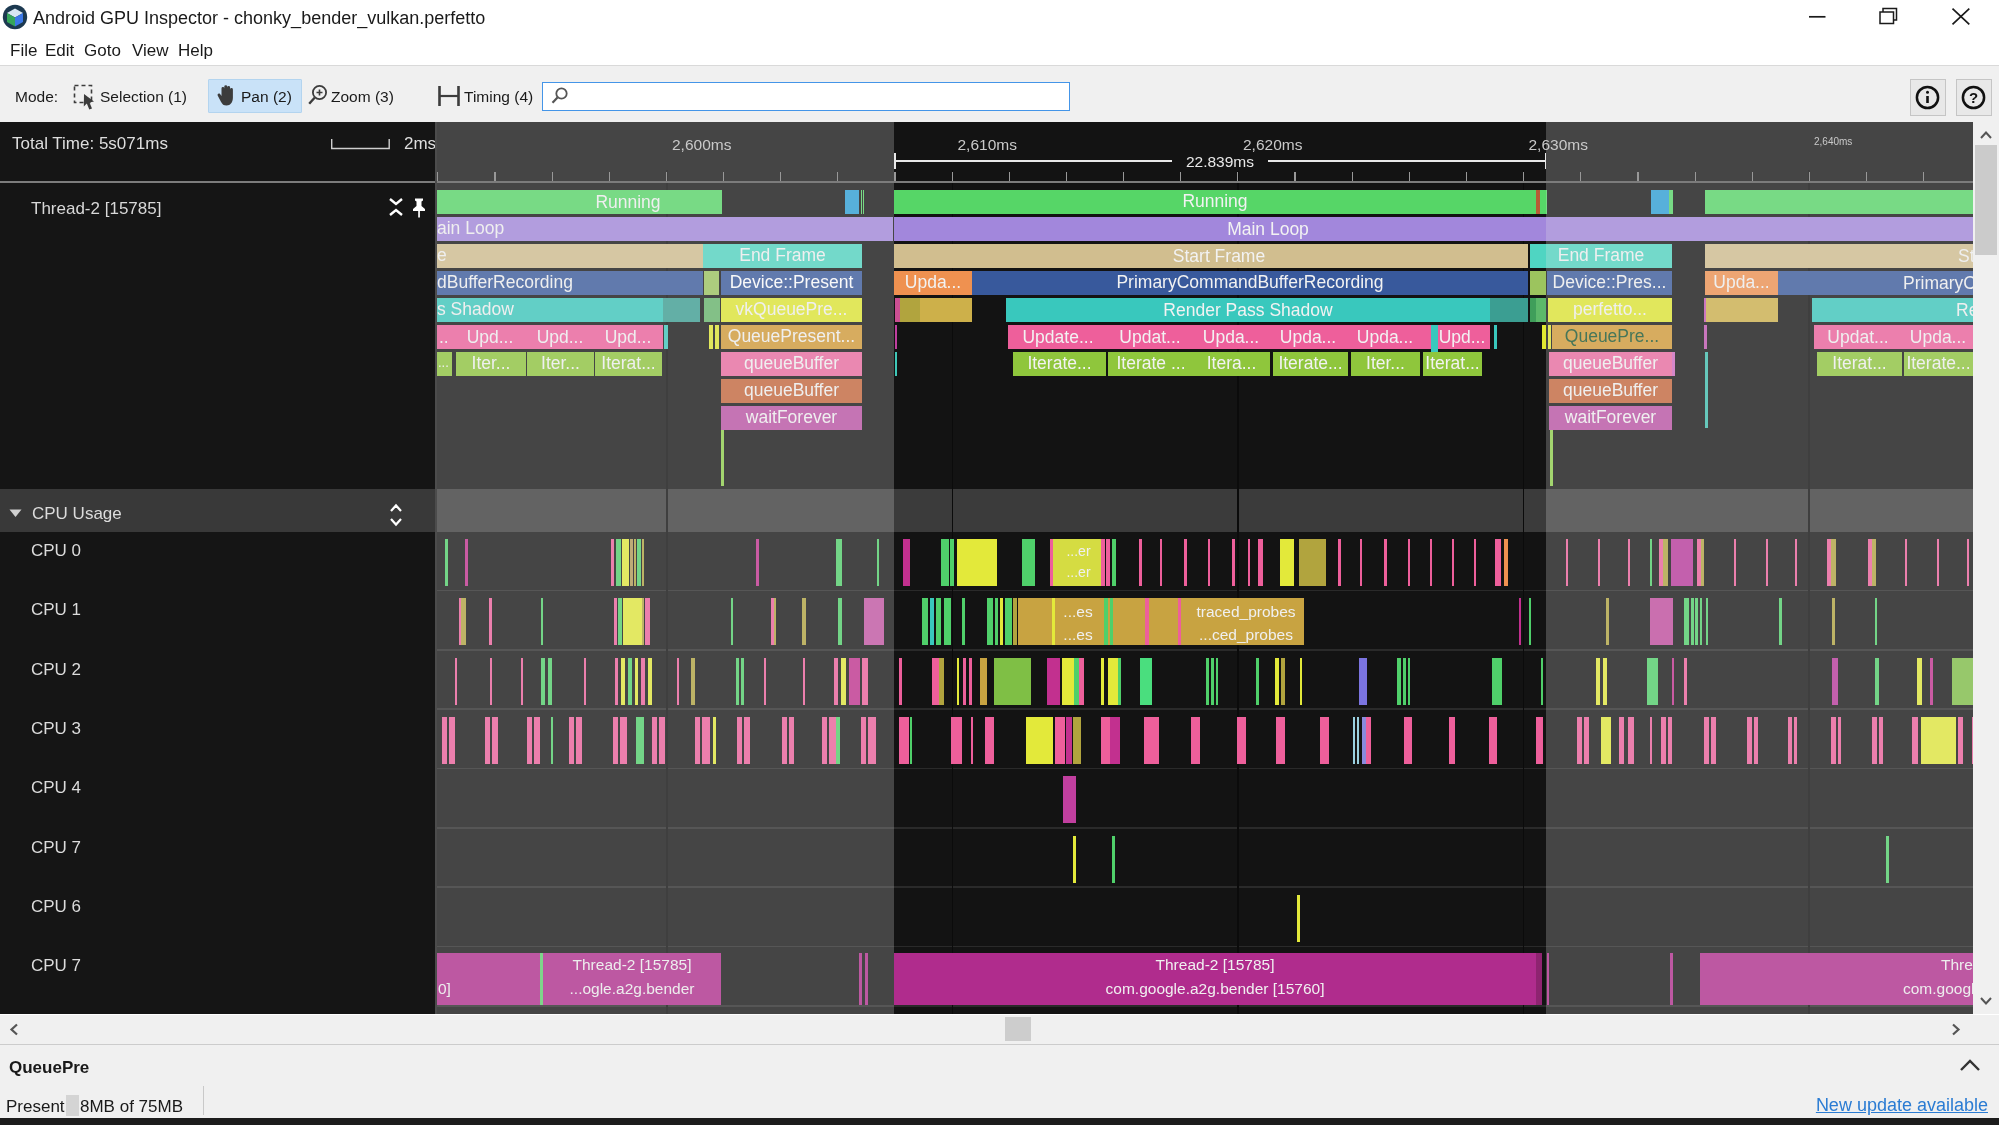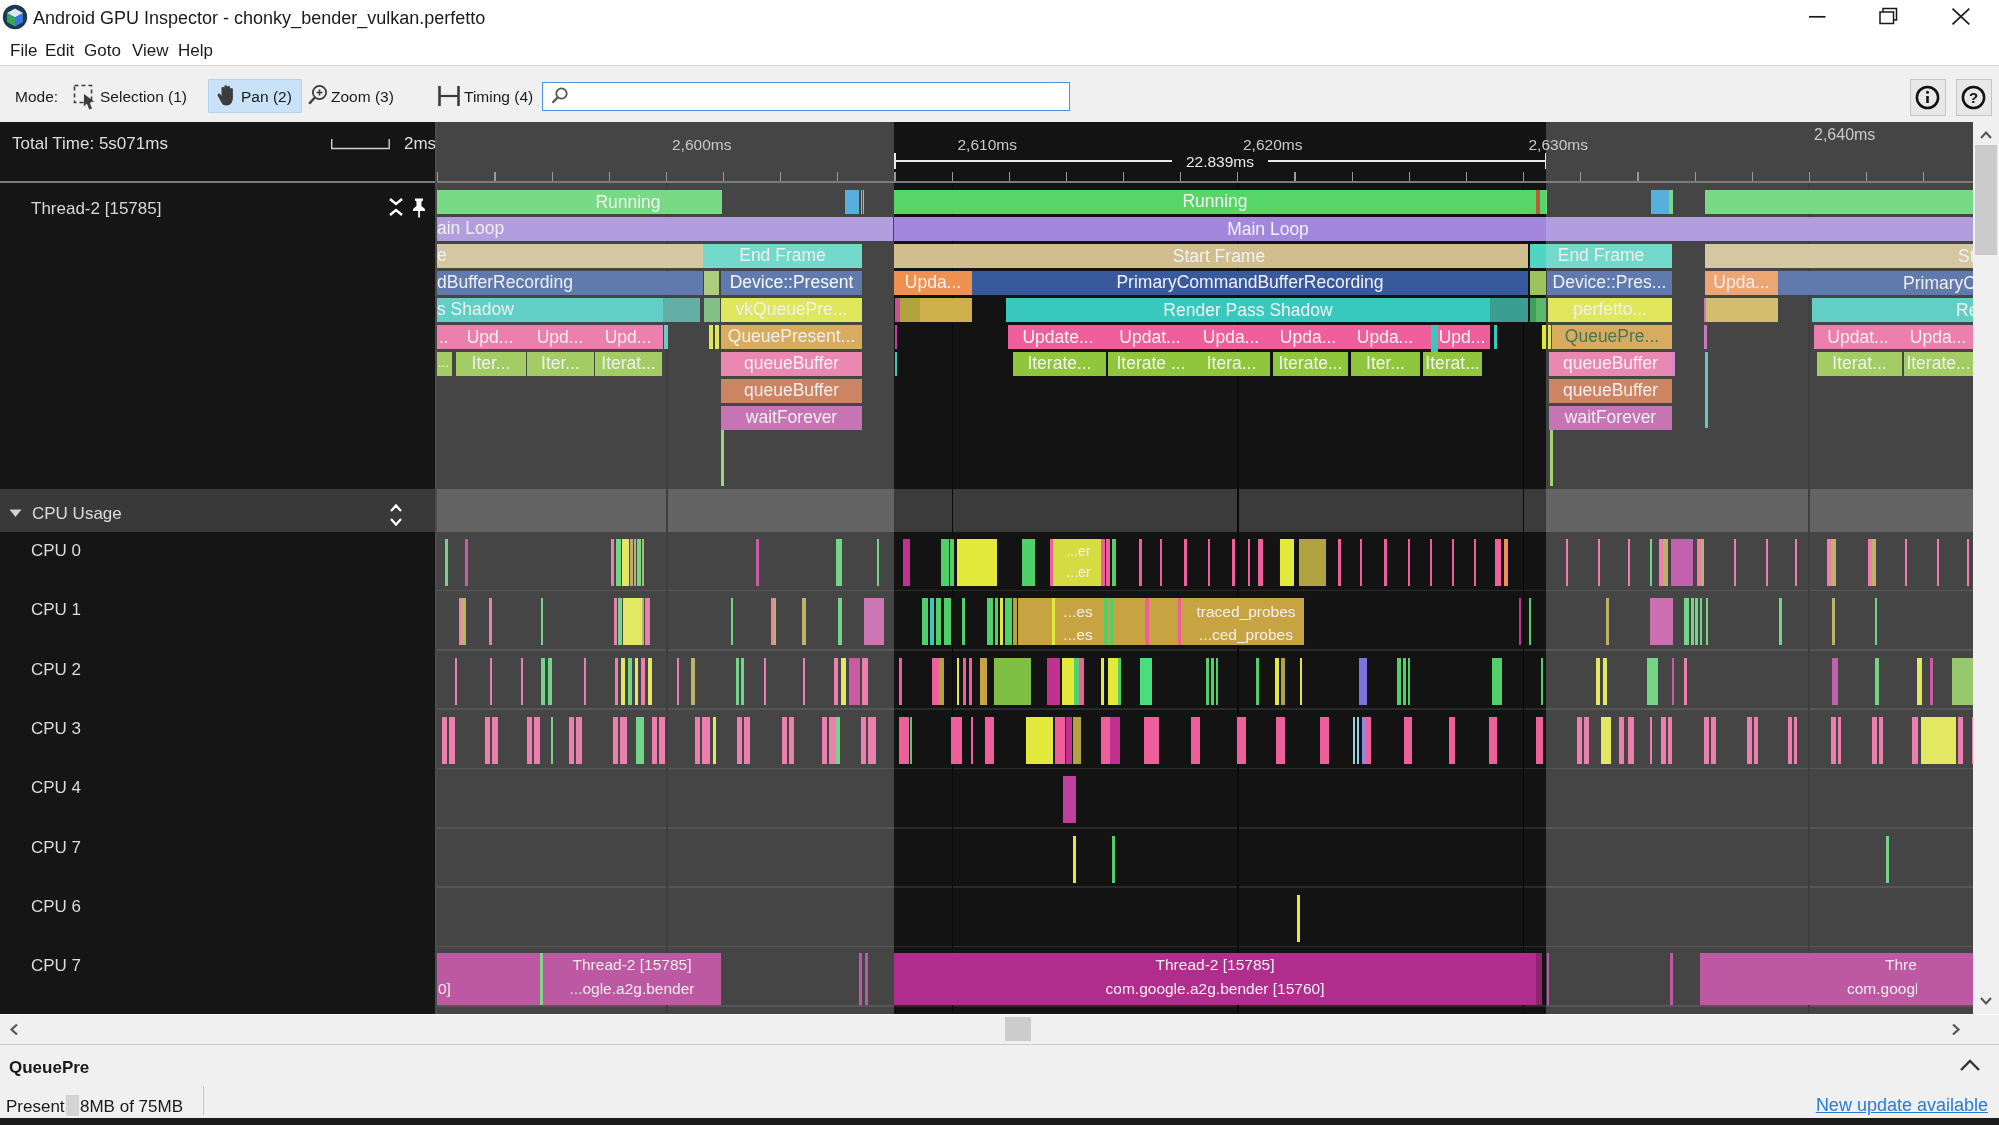--- a/index.html
+++ b/index.html
@@ -495,21 +495,21 @@
 <div class="a" style="left:543px;top:952.6px;width:178px;height:52px;background:#b02c8d;"></div>
 <div class="a" style="left:543px;top:952.5999999999999px;width:178px;text-align:center;font-size:15.5px;color:#f0f0f0;line-height:24px">Thread-2 [15785]<br>...ogle.a2g.bender</div>
 <div class="a" style="left:859px;top:952.6px;width:3px;height:52px;background:#b02c8d;"></div>
 <div class="a" style="left:865px;top:952.6px;width:3px;height:52px;background:#b02c8d;"></div>
 <div class="a" style="left:894px;top:952.6px;width:642px;height:52px;background:#b02c8d;"></div>
 <div class="a" style="left:1536px;top:952.6px;width:6px;height:52px;background:#8e2470;"></div>
 <div class="a" style="left:894px;top:952.5999999999999px;width:642px;text-align:center;font-size:15.5px;color:#f0f0f0;line-height:24px">Thread-2 [15785]<br>com.google.a2g.bender [15760]</div>
 <div class="a" style="left:1547px;top:952.6px;width:2px;height:52px;background:#b02c8d;"></div>
 <div class="a" style="left:1670px;top:952.6px;width:3px;height:52px;background:#b02c8d;"></div>
 <div class="a" style="left:1700px;top:952.6px;width:273px;height:52px;background:#b02c8d;"></div>
-<div class="a" style="left:1644px;top:952.5999999999999px;width:273px;height:54px;overflow:hidden;font-size:15.5px;color:#f0f0f0;line-height:24px">
+<div class="a" style="left:1700px;top:952.5999999999999px;width:273px;height:54px;overflow:hidden;font-size:15.5px;color:#f0f0f0;line-height:24px">
     <div style="position:absolute;left:241px;top:0">Thre</div>
     <div style="position:absolute;left:203px;top:24px">com.google</div>
   </div>
 <div class="a" style="left:437px;top:122px;width:457px;height:892px;background:rgba(230,230,230,0.24);"></div>
 <div class="a" style="left:1546px;top:122px;width:427px;height:892px;background:rgba(230,230,230,0.24);"></div>
 <div class="a" style="left:437.2px;top:172px;width:1.2px;height:10px;background:#989898;"></div>
 <div class="a" style="left:494.35px;top:172px;width:1.2px;height:10px;background:#989898;"></div>
 <div class="a" style="left:551.5px;top:172px;width:1.2px;height:10px;background:#989898;"></div>
 <div class="a" style="left:608.65px;top:172px;width:1.2px;height:10px;background:#989898;"></div>
 <div class="a" style="left:665.8px;top:172px;width:1.2px;height:10px;background:#989898;"></div>
@@ -532,21 +532,21 @@
 <div class="a" style="left:1637.35px;top:172px;width:1.2px;height:10px;background:#989898;"></div>
 <div class="a" style="left:1694.5px;top:172px;width:1.2px;height:10px;background:#989898;"></div>
 <div class="a" style="left:1751.65px;top:172px;width:1.2px;height:10px;background:#989898;"></div>
 <div class="a" style="left:1808.8px;top:172px;width:1.2px;height:10px;background:#989898;"></div>
 <div class="a" style="left:1865.95px;top:172px;width:1.2px;height:10px;background:#989898;"></div>
 <div class="a" style="left:1923.1px;top:172px;width:1.2px;height:10px;background:#989898;"></div>
 <div class="a" style="left:672px;top:136px;font-size:15.5px;color:#c9c9c9;white-space:nowrap;">2,600ms</div>
 <div class="a" style="left:957.5px;top:136px;font-size:15.5px;color:#c9c9c9;white-space:nowrap;">2,610ms</div>
 <div class="a" style="left:1243px;top:136px;font-size:15.5px;color:#c9c9c9;white-space:nowrap;">2,620ms</div>
 <div class="a" style="left:1528.5px;top:136px;font-size:15.5px;color:#c9c9c9;white-space:nowrap;">2,630ms</div>
-<div class="a" style="left:1814px;top:126px;font-size:16px;color:#c9c9c9;white-space:nowrap;">2,640ms</div>
+<div class="a" style="left:1814px;top:136px;font-size:10px;color:#c9c9c9;white-space:nowrap;">2,640ms</div>
 <div class="a" style="left:0px;top:181px;width:1973px;height:2px;background:#7c7c7c;"></div>
 <div class="a" style="left:894px;top:160px;width:652px;height:1.5px;background:#e8e8e8;"></div>
 <div class="a" style="left:894px;top:153px;width:1.5px;height:16px;background:#e8e8e8;"></div>
 <div class="a" style="left:1544.5px;top:153px;width:1.5px;height:16px;background:#e8e8e8;"></div>
 <div class="a" style="left:1172.0px;top:153px;width:96px;background:#131313;text-align:center;font-size:15.5px;color:#e8e8e8">22.839ms</div>
 <div class="a" style="left:12px;top:134px;font-size:17px;color:#dedede;white-space:nowrap;">Total Time: 5s071ms</div>
 <svg class="a" style="left:331px;top:138px" width="60" height="12" viewBox="0 0 60 12">
 <path d="M0.7 1 v9.5 h57.5 v-9.5" fill="none" stroke="#cfcfcf" stroke-width="1.4"></path>
 </svg>
 <div class="a" style="left:404px;top:134px;font-size:17px;color:#dedede;white-space:nowrap;">2ms</div>

